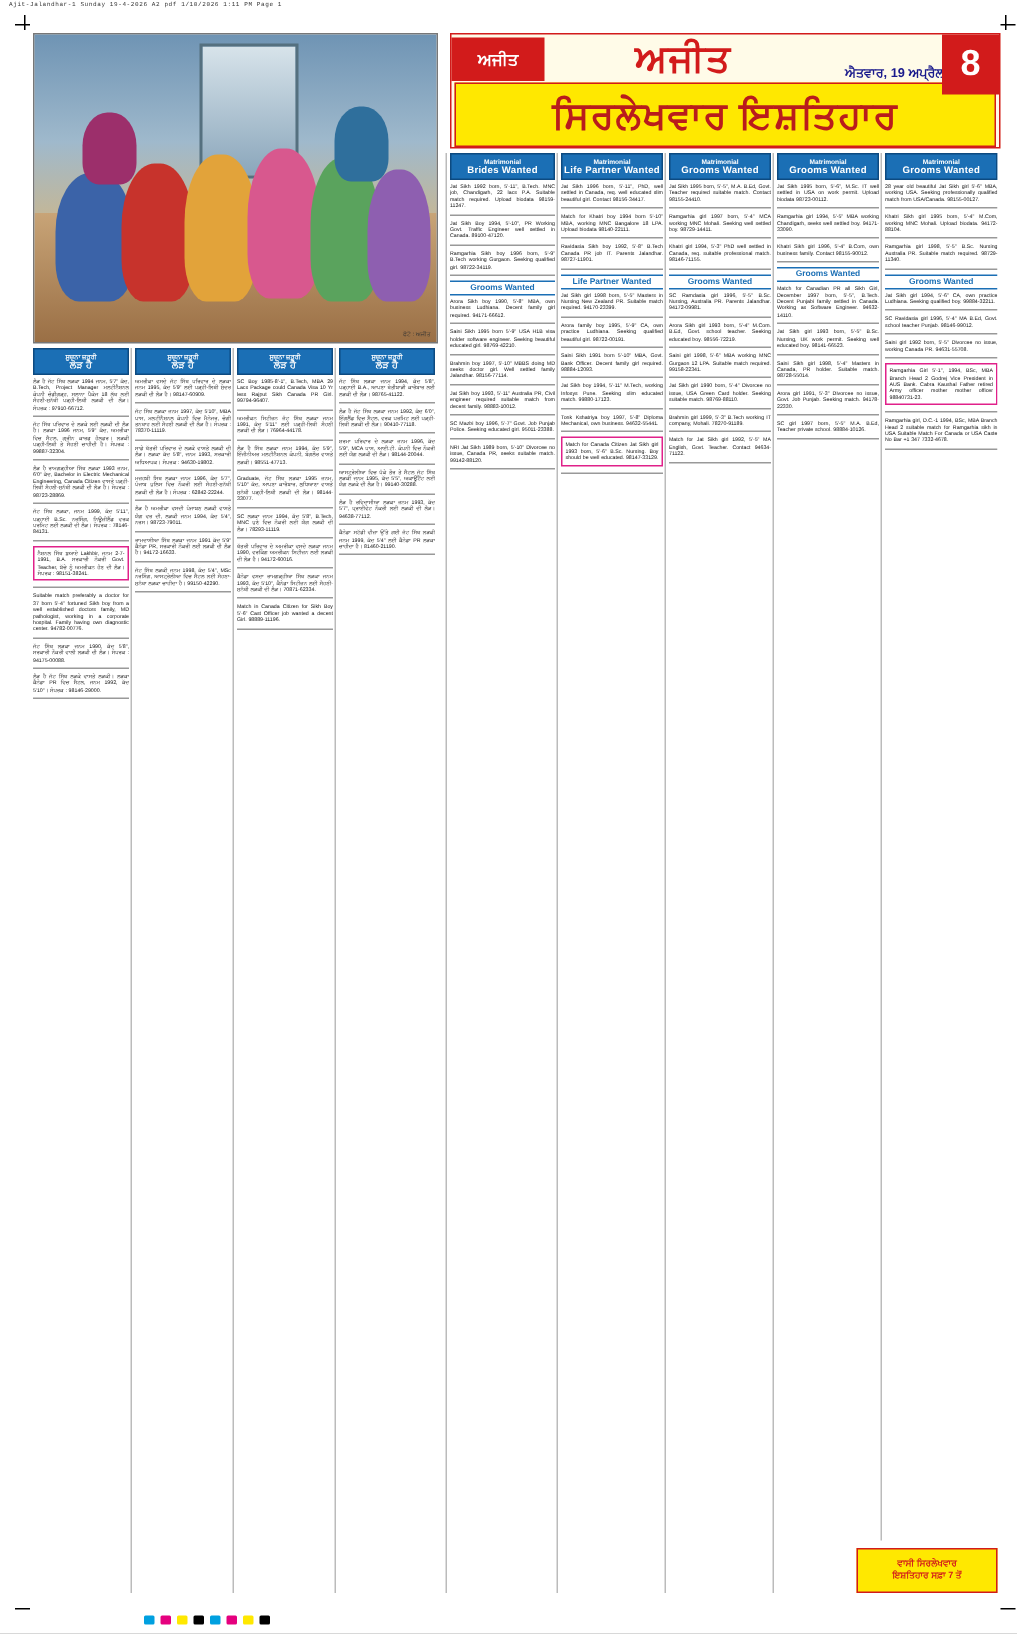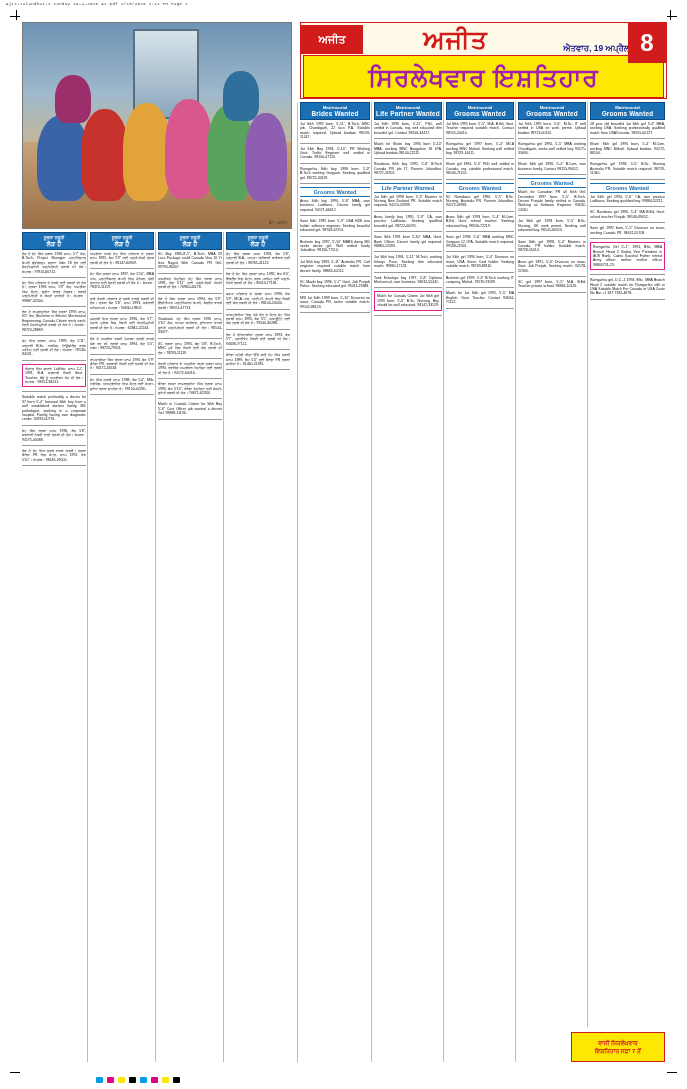--- a/index.html
+++ b/index.html
@@ -32,21 +32,21 @@
     line-height:29px;letter-spacing:1px;
   }
   .mh-date{
     width:118px;text-align:center;color:#1a1a8c;font-size:8.5px;font-weight:bold;
   }
   .mh-band{
     height:41px;margin:1px 2px 0 2px;background:#ffe800;border:1px solid #d21b1b;
     display:flex;align-items:center;justify-content:center;
   }
   .mh-band span{
-    color:#a21caf;font-size:25px;font-weight:bold;letter-spacing:1px;line-height:28px;
+    color:#b91c1c;font-size:25px;font-weight:bold;letter-spacing:1px;line-height:28px;
   }
   .pagebox{
     position:absolute;right:-0px;top:0;width:38px;height:40px;background:#d21b1b;
     color:#fff;font-size:24px;font-weight:bold;display:flex;align-items:center;
     justify-content:center;
   }
 
   
   .photo{
     position:absolute;left:0;top:0;width:268px;height:205px;

